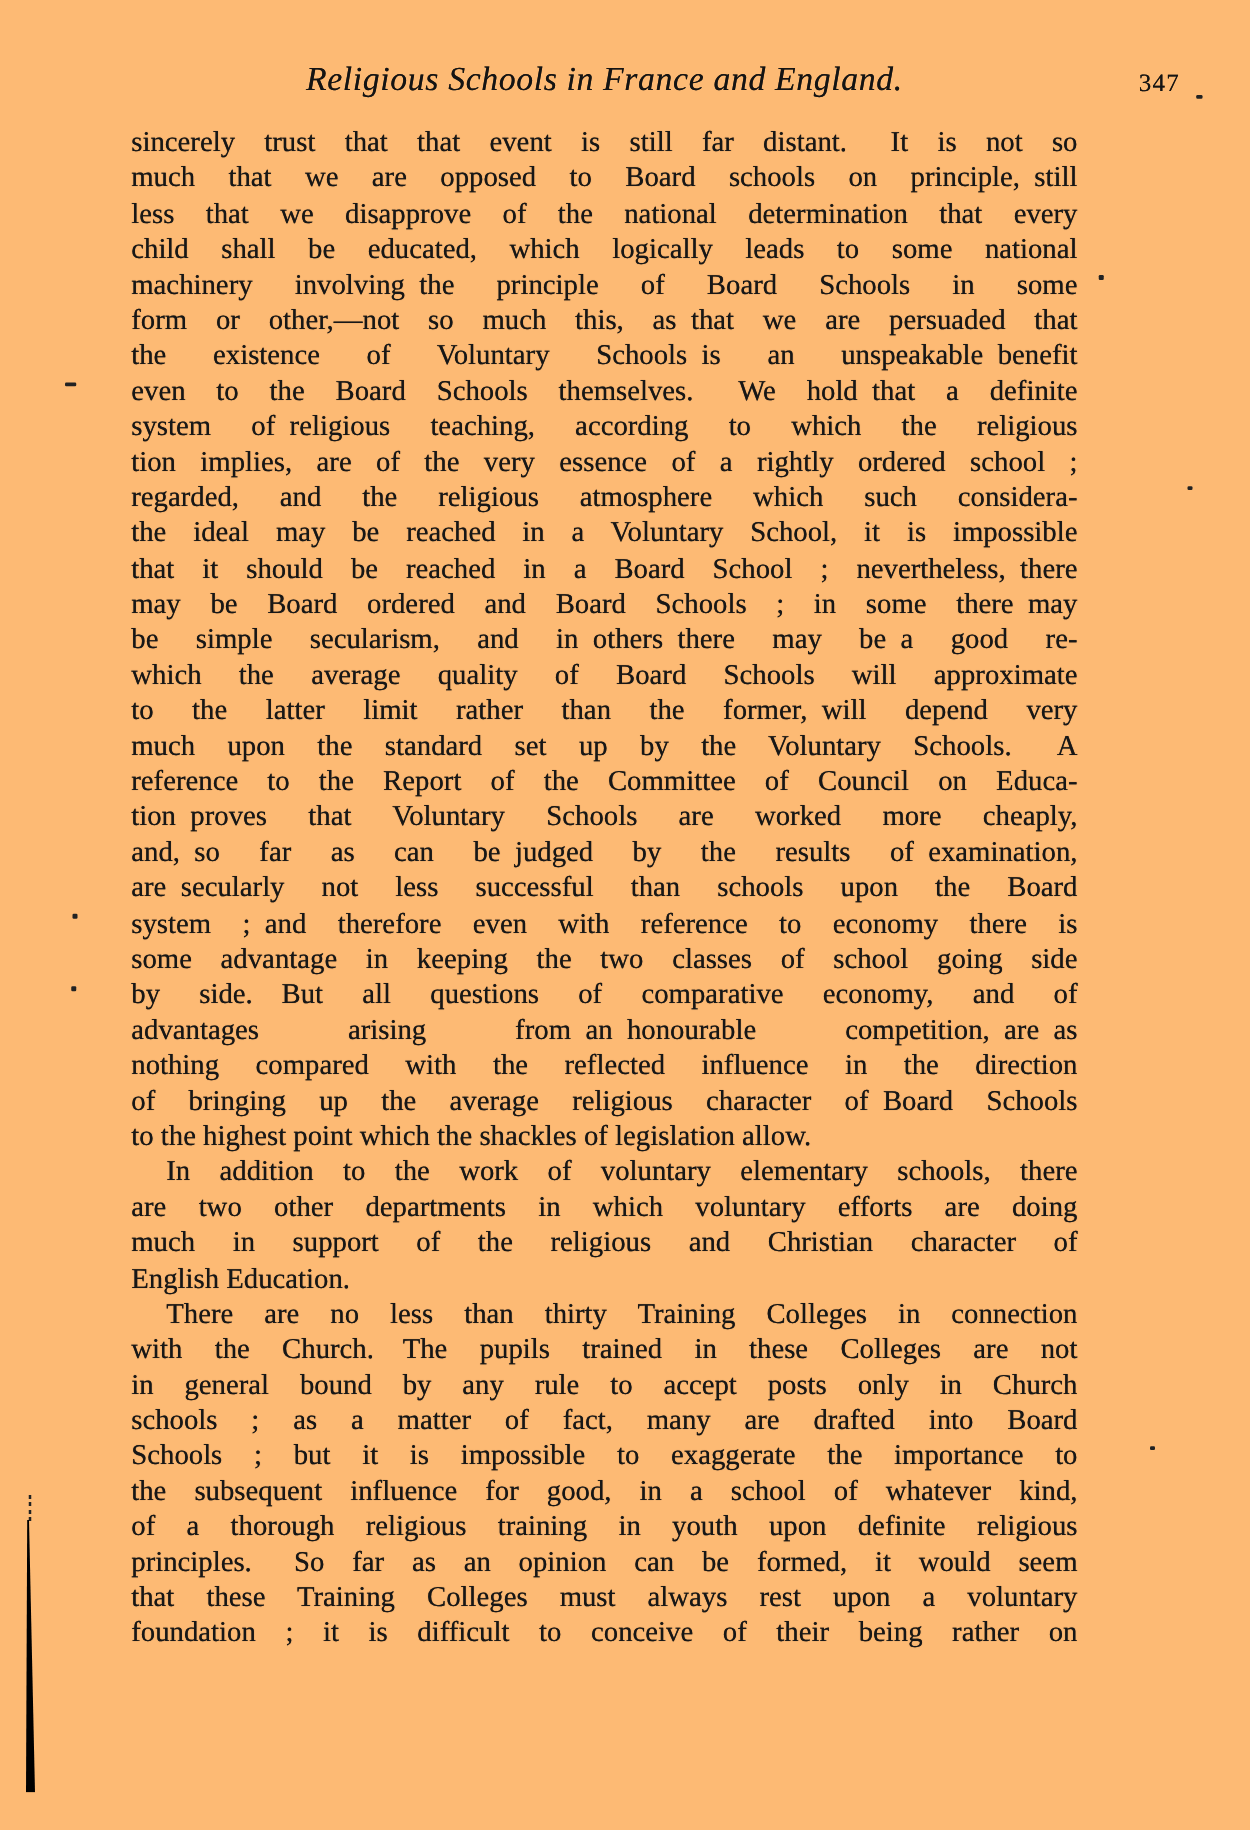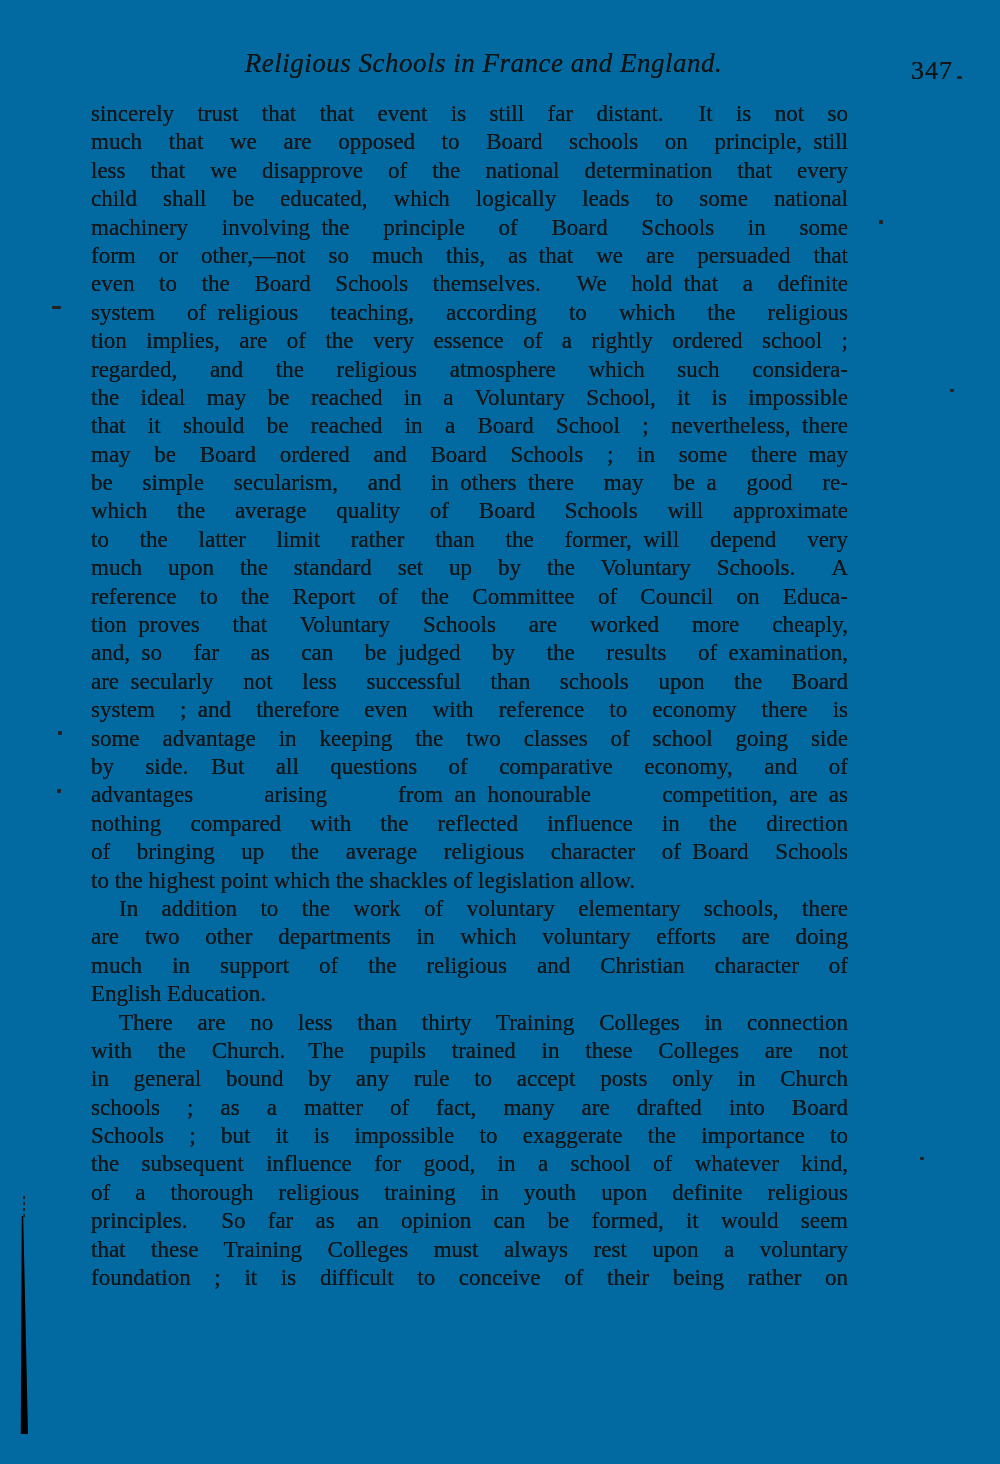--- a/index.html
+++ b/index.html
@@ -4,21 +4,21 @@
 <style>
   html, body {
     margin: 0;
     padding: 0;
     background: #e8e8e8;
   }
   .page {
     position: relative;
     width: 1000px;
     height: 1464px;
-    background: #0369a1;
+    background: #fdba74;
     overflow: hidden;
     font-family: "Liberation Serif", "DejaVu Serif", serif;
     color: #161616;
   }
   .running-title {
     position: absolute;
     left: 105px;
     top: 48px;
     width: 757px;
     text-align: center;
@@ -26,28 +26,28 @@
     font-size: 27px;
     letter-spacing: 0.5px;
     color: #141414;
     text-shadow: 0 0 0.5px rgba(0,0,0,0.75);
     white-space: nowrap;
   }
   .page-number {
     position: absolute;
     left: 911px;
     top: 56px;
-    font-size: 26px;
+    font-size: 20px;
     letter-spacing: 1px;
     color: #141414;
     text-shadow: 0 0 0.5px rgba(0,0,0,0.75);
   }
   .body-text {
     position: absolute;
-    left: 91px;
+    left: 105px;
     top: 100px;
     width: 757px;
     font-size: 23px;
     line-height: 28.4px;
     color: #171717;
     text-shadow: 0 0 0.55px rgba(0,0,0,0.8);
   }
   .line {
     text-align: justify;
     text-align-last: justify;
@@ -103,20 +103,21 @@
 
   <div class="page-number">347</div>
 
   <div class="body-text">
       <div class="line"><span>sincerely trust that that event is still far distant.  It is not so</span></div>
       <div class="line"><span>much that we are opposed to Board schools on principle, still</span></div>
       <div class="line"><span>less that we disapprove of the national determination that every</span></div>
       <div class="line"><span>child shall be educated, which logically leads to some national</span></div>
       <div class="line"><span>machinery involving the principle of Board Schools in some</span></div>
       <div class="line"><span>form or other,—not so much this, as that we are persuaded that</span></div>
+      <div class="line"><span>the existence of Voluntary Schools is an unspeakable benefit</span></div>
       <div class="line"><span>even to the Board Schools themselves.  We hold that a definite</span></div>
       <div class="line"><span>system of religious teaching, according to which the religious</span></div>
       <div class="line"><span>tion implies, are of the very essence of a rightly ordered school ;</span></div>
       <div class="line"><span>regarded, and the religious atmosphere which such considera-</span></div>
       <div class="line"><span>the ideal may be reached in a Voluntary School, it is impossible</span></div>
       <div class="line"><span>that it should be reached in a Board School ; nevertheless, there</span></div>
       <div class="line"><span>may be Board ordered </span><span class="italic">and</span><span> Board Schools ; in some there may</span></div>
       <div class="line"><span>be simple secularism, and in others there may be a good re-</span></div>
       <div class="line"><span>which the average quality of Board Schools will approximate</span></div>
       <div class="line"><span>to the latter limit rather than the former, will depend very</span></div>

